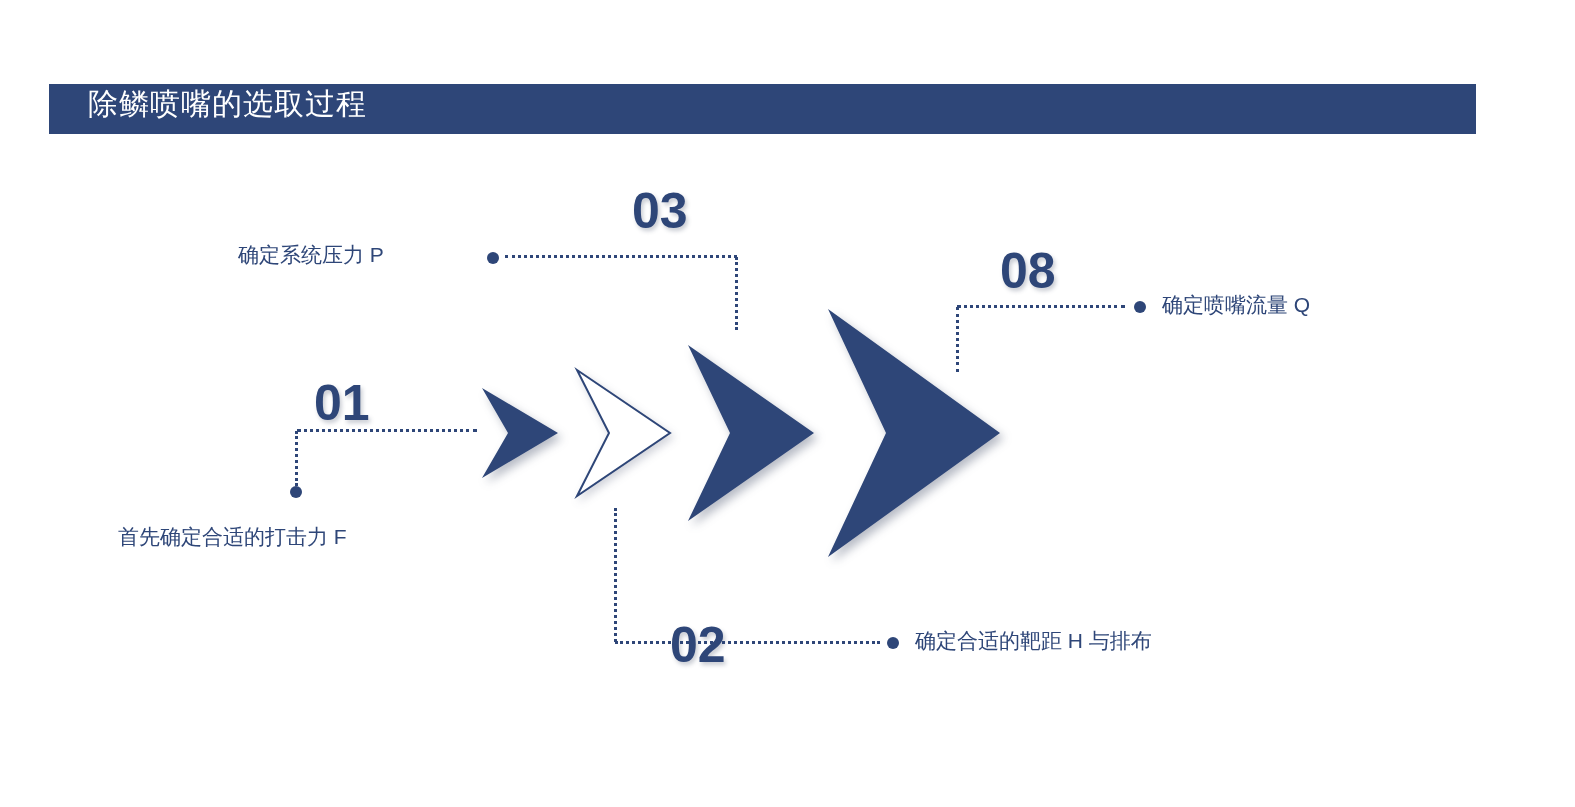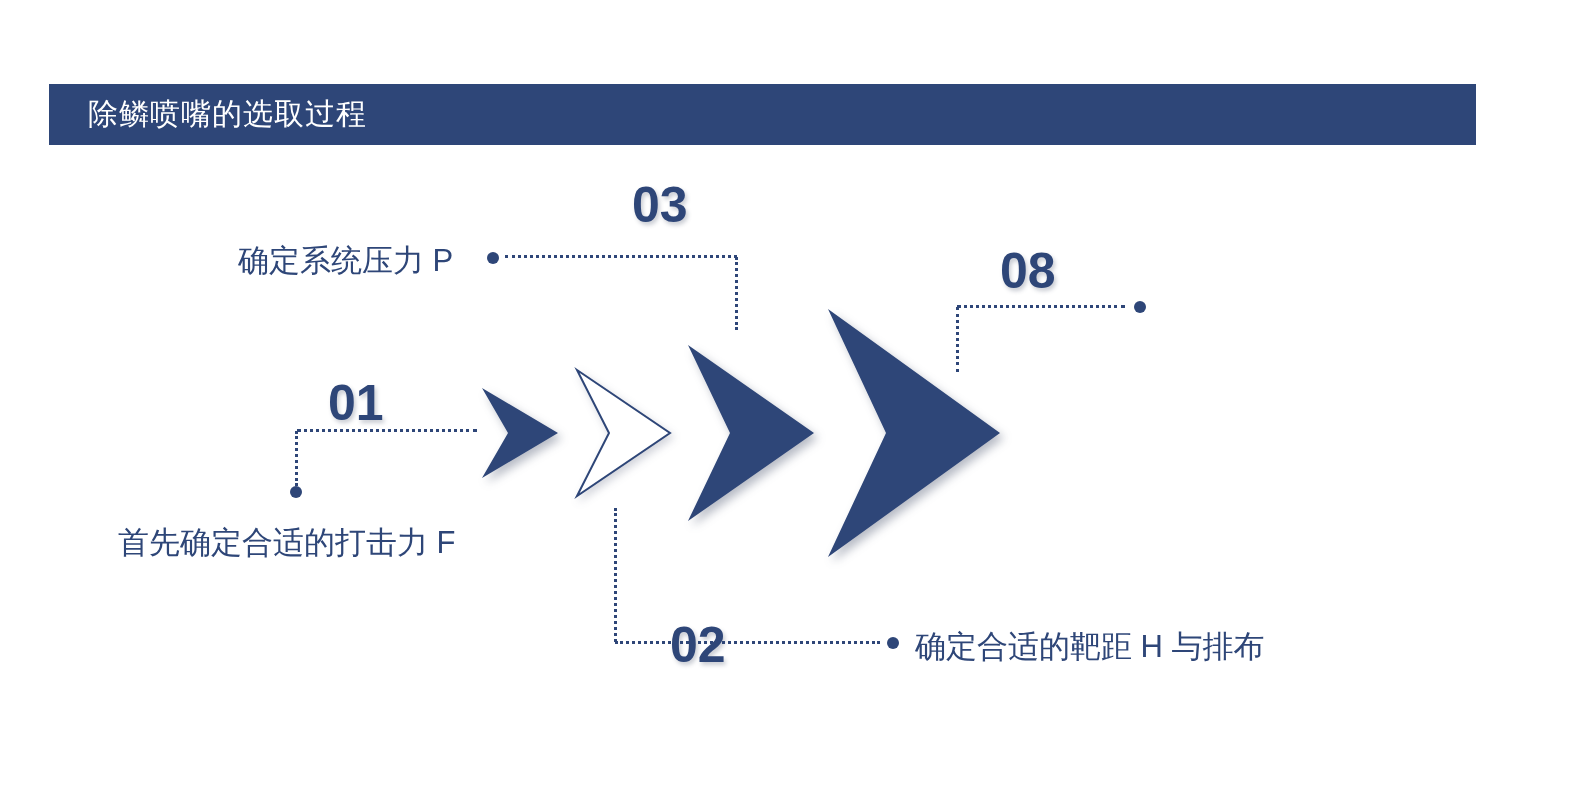--- a/index.html
+++ b/index.html
@@ -11,24 +11,24 @@
     font-family: "Liberation Sans", "DejaVu Sans", sans-serif;
     overflow: hidden;
   }
 
   
   .header-bar {
     position: absolute;
     left: 49px;
     top: 84px;
     width: 1427px;
-    height: 61px;
+    height: 50px;
     background: #2e4678;
     display: flex;
-    align-items: center;
+    align-items: flex-start;
     box-sizing: border-box;
     padding-left: 39px;
   }
   .header-title {
     color: #ffffff;
     font-size: 30px;
     letter-spacing: 1px;
   }
 
   
@@ -38,21 +38,21 @@
     font-size: 50px;
     font-weight: 700;
     text-shadow: 2px 3px 4px rgba(40,50,80,0.25);
     line-height: 1;
   }
 
   
   .step-label {
     position: absolute;
     color: #2e4678;
-    font-size: 31px;
+    font-size: 21px;
     white-space: nowrap;
     line-height: 1.2;
   }
 
   
   .dot-h {
     position: absolute;
     border-top: 3px dotted #2e4678;
     height: 0;
   }
@@ -81,42 +81,43 @@
 </style>
 </head>
 <body>
 
 <div class="canvas">
 
   <div class="header-bar">
     <span class="header-title">除鳞喷嘴的选取过程</span>
   </div>
 
-  <div class="step-number" style="left:328px; top:378px;">01</div>
+  <div class="step-number" style="left:314px; top:378px;">01</div>
   <div class="dot-h" style="left:297px; top:429px; width:180px;"></div>
   <div class="dot-v" style="left:295px; top:431px; height:55px;"></div>
   <div class="bullet" style="left:290px; top:486px;"></div>
   <div class="step-label" style="left:118px; top:516px;margin-top:8px;">首先确定合适的打击力 F</div>
 
   <div class="dot-v" style="left:614px; top:508px; height:134px;"></div>
   <div class="step-number" style="left:670px; top:580px;margin-top:40px;">02</div>
   <div class="dot-h" style="left:615px; top:641px; width:265px;"></div>
   <div class="bullet" style="left:887px; top:637px;"></div>
   <div class="step-label" style="left:915px; top:628px;text-align:center;">确定合适的靶距 H 与排布</div>
 
-  <div class="step-number" style="left:632px; top:180px;">03</div>
+  <div class="step-number" style="left:632px; top:186px;">03</div>
   <div class="step-label" style="left:238px; top:242px;">确定系统压力 P</div>
   <div class="bullet" style="left:487px; top:252px;"></div>
   <div class="dot-h" style="left:505px; top:255px; width:232px;"></div>
   <div class="dot-v" style="left:735px; top:257px; height:73px;"></div>
 
   <div class="step-number" style="left:1000px; top:246px;">08</div>
   <div class="dot-v" style="left:956px; top:307px; height:65px;"></div>
   <div class="dot-h" style="left:957px; top:305px; width:168px;"></div>
   <div class="bullet" style="left:1134px; top:301px;"></div>
+  <div class="step-label" style="left:1162px; top:292px;">确定喷嘴流量 Q</div>
 
   <div class="chevron shadowed" style="left:482px; top:388px;">
     <svg width="76" height="90" viewBox="0 0 76 90">
       <polygon points="0,0 76,45 0,90 26,45" fill="#2e4678"></polygon>
     </svg>
   </div>
 
   <div class="chevron shadowed-light" style="left:576px; top:368px;">
     <svg width="96" height="130" viewBox="0 0 96 130">
       <polygon points="1,2 94,65 1,128 33,65" fill="#ffffff" stroke="#2e4678" stroke-width="2"></polygon>

